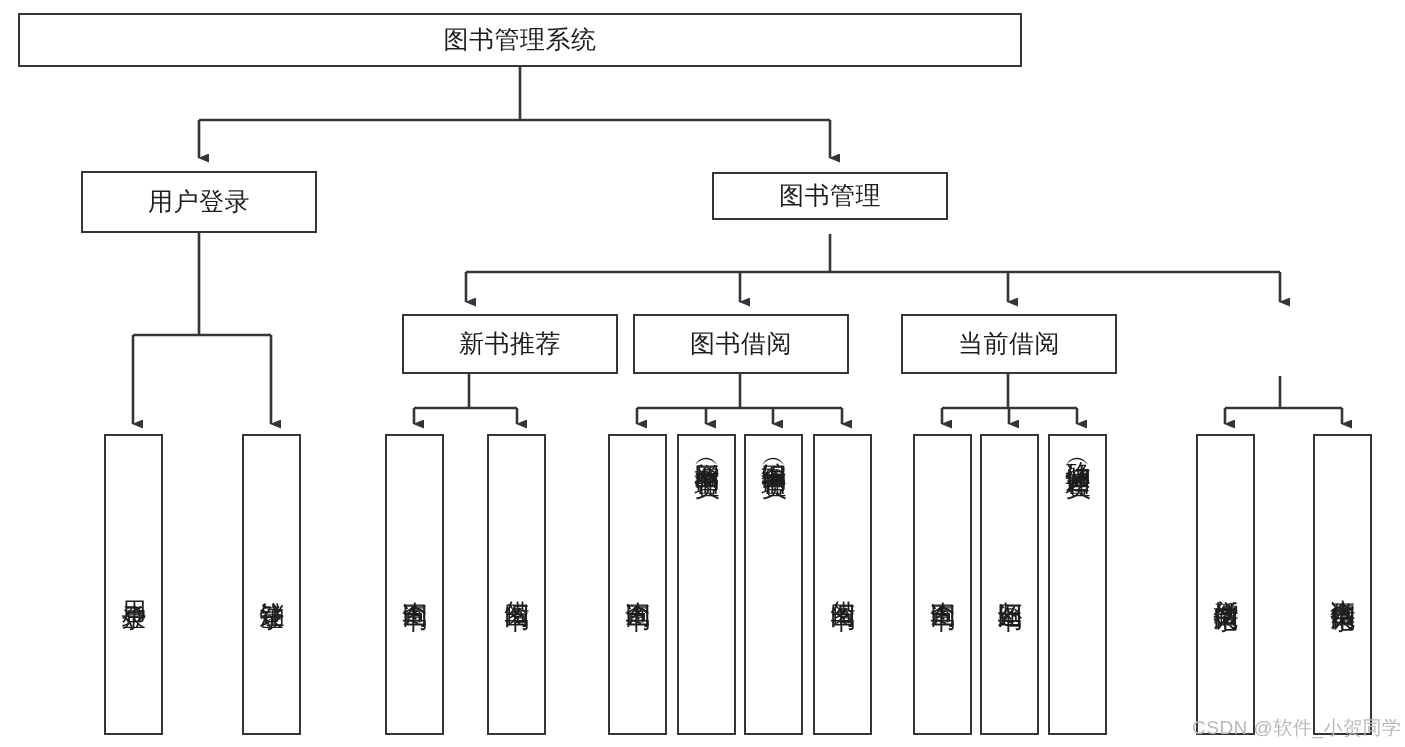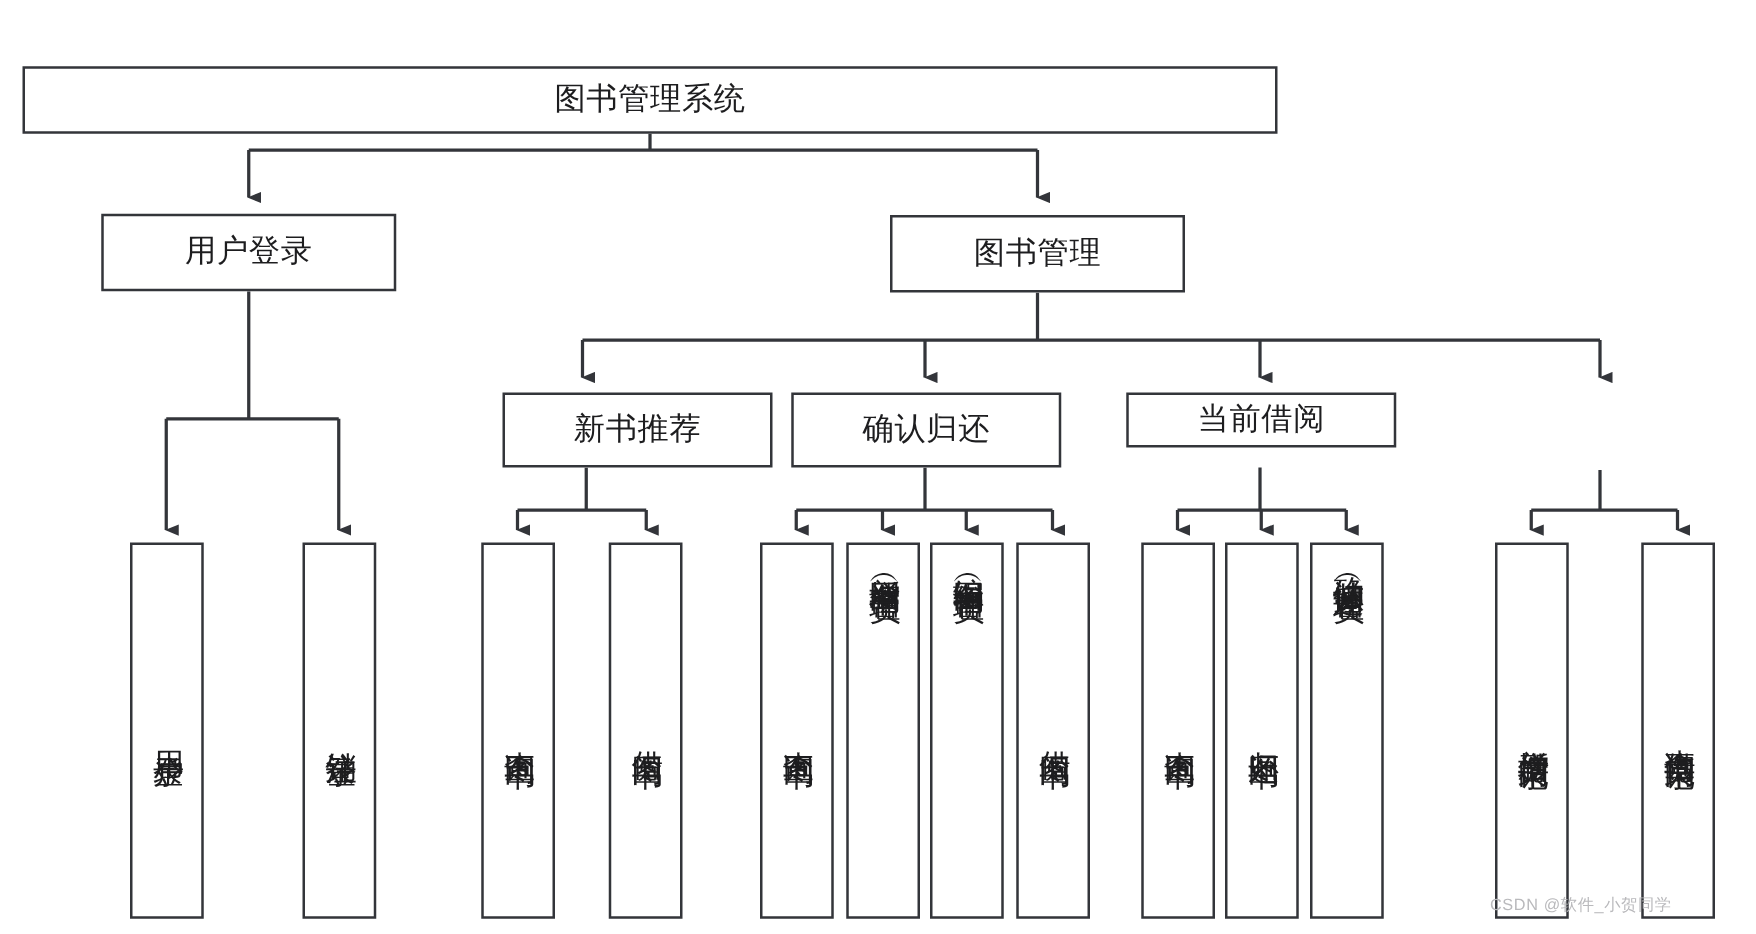--- a/index.html
+++ b/index.html
@@ -57,21 +57,21 @@
   .leaf-box {
     align-items: center;
     justify-content: center;
   }
   .leaf-box.top-align {
     align-items: flex-start;
     padding-top: 6px;
   }
   .watermark {
     position: absolute;
-    font-size: 13px;
+    font-size: 19px;
     color: #b9b9bc;
     white-space: nowrap;
     letter-spacing: 0.5px;
     pointer-events: none;
   }
 </style>
 </head>
 <body>
 
 <div id="diagram-root">
@@ -122,41 +122,41 @@
       <path d="M1009,408 L1009,424" marker-end="url(#arrow)"></path>
       <path d="M1077,408 L1077,424" marker-end="url(#arrow)"></path>
 
       <path d="M1280,376 L1280,408"></path>
       <path d="M1225,408 L1342,408"></path>
       <path d="M1225,408 L1225,424" marker-end="url(#arrow)"></path>
       <path d="M1342,408 L1342,424" marker-end="url(#arrow)"></path>
     </g>
   </svg>
 
-  <div class="node-box" style="left:18px; top:13px; width:1004px; height:54px;margin-top:40px;">
+  <div class="node-box" style="left:18px; top:13px; width:1004px; height:54px;">
     <span class="node-label-h">图书管理系统</span>
   </div>
 
   <div class="node-box" style="left:81px; top:171px; width:236px; height:62px;">
     <span class="node-label-h">用户登录</span>
   </div>
 
-  <div class="node-box" style="left:712px; top:172px; width:236px; height:62px;">
+  <div class="node-box" style="left:712px; top:172px; width:236px; height:48px;">
     <span class="node-label-h">图书管理</span>
   </div>
 
   <div class="node-box" style="left:362px; top:314px; width:216px; height:60px;margin-left:40px;">
     <span class="node-label-h">新书推荐</span>
   </div>
 
   <div class="node-box" style="left:633px; top:314px; width:216px; height:60px;">
-    <span class="node-label-h">确认归还</span>
-  </div>
-
-  <div class="node-box" style="left:901px; top:314px; width:216px; height:44px;">
+    <span class="node-label-h">图书借阅</span>
+  </div>
+
+  <div class="node-box" style="left:901px; top:314px; width:216px; height:60px;">
     <span class="node-label-h">当前借阅</span>
   </div>
 
 
   <div class="node-box leaf-box" style="left:104px; top:434px; width:59px; height:301px;">
     <span class="node-label-v">用户登录</span>
   </div>
 
   <div class="node-box leaf-box" style="left:242px; top:434px; width:59px; height:301px;">
     <span class="node-label-v">注销登录</span>

